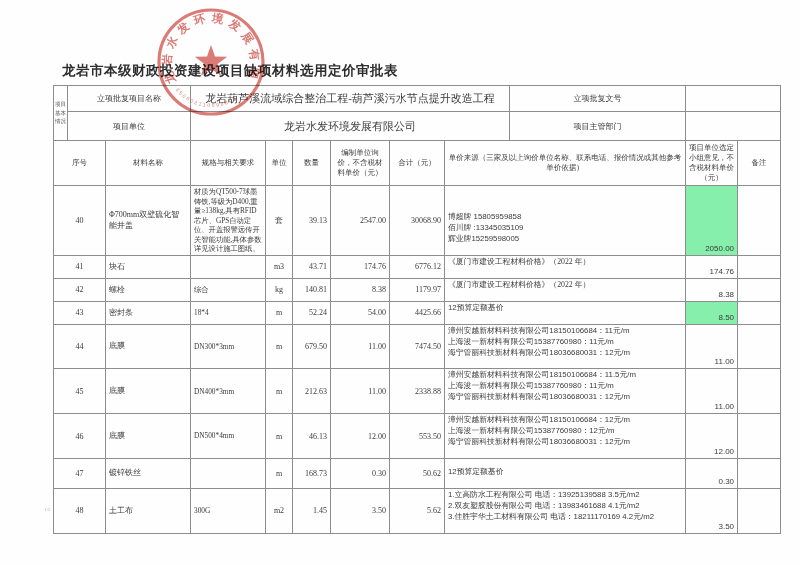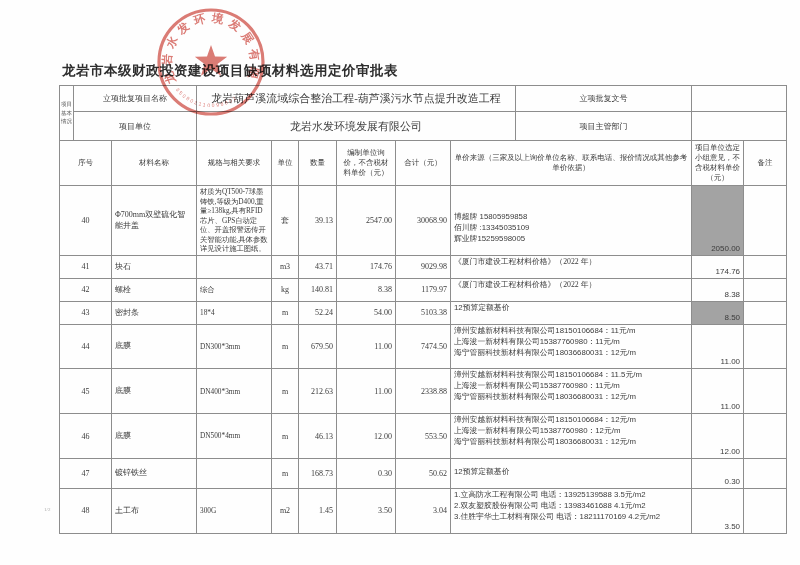--- a/index.html
+++ b/index.html
@@ -1,38 +1,38 @@
 <!DOCTYPE html>
 <html><head>
 <meta charset="utf-8">
 <style>
   html,body{margin:0;padding:0;background:#e8e8e8;}
   .page{position:relative;width:800px;height:565px;background:#fefefe;overflow:hidden;
         font-family:"Liberation Serif","DejaVu Serif",serif;color:#3b3b3b;}
   .doc-title{position:absolute;left:62px;top:62px;width:727px;
         font-size:13.5px;font-weight:bold;letter-spacing:0.5px;color:#2e2e2e;}
-  table.main{position:absolute;left:59px;top:85px;border-collapse:collapse;table-layout:fixed;
+  table.main{position:absolute;left:53px;top:85px;border-collapse:collapse;table-layout:fixed;
         width:727px;}
   td{border:1px solid #8d8d8d;padding:1px 3px;font-size:8px;vertical-align:middle;
      overflow:hidden;word-break:break-all;}
   .vlabel{font-size:5.5px;line-height:1.6;padding:0 1px;text-align:center;color:#555;}
   .hdr{text-align:center;font-size:7.5px;line-height:1.35;word-break:break-all;}
   .hlabel{text-align:center;font-size:8px;}
   .hvalue{text-align:center;font-size:11px;}
   .no{text-align:center;}
   .name{text-align:left;font-size:8px;line-height:1.3;}
   .spec{text-align:left;font-size:7.3px;line-height:1.3;}
   .ctr{text-align:center;}
   .num{text-align:right;}
   .src{text-align:left;white-space:pre-line;line-height:1.4;vertical-align:bottom;
        font-size:7.8px;padding-bottom:10px;}
   .sans{font-family:"Liberation Sans","DejaVu Sans",sans-serif;}
   .sel{text-align:right;vertical-align:bottom;padding-bottom:2px;
        font-family:"Liberation Sans","DejaVu Sans",sans-serif;}
-  .hl{background:#a3a3a3;}
+  .hl{background:#86efac;}
   .seal{position:absolute;left:146px;top:0px;mix-blend-mode:multiply;opacity:0.8;}
   .footnote{position:absolute;left:44px;top:507px;font-size:5px;color:#aaa;}
 </style>
 </head>
 <body>
 
 <div class="page">
 
   <div class="doc-title">龙岩市本级财政投资建设项目缺项材料选用定价审批表</div>
 
@@ -95,21 +95,21 @@
       <td></td>
     </tr>
 
     <tr style="height:18px">
       <td colspan="2" class="no">41</td>
       <td class="name">块石</td>
       <td class="spec"></td>
       <td class="ctr">m3</td>
       <td class="num">43.71</td>
       <td class="num">174.76</td>
-      <td class="num">9029.98</td>
+      <td class="num">6776.12</td>
       <td colspan="2" class="src">《厦门市建设工程材料价格》（2022 年）</td>
       <td class="sel">174.76</td>
       <td></td>
     </tr>
 
     <tr style="height:18px">
       <td colspan="2" class="no">42</td>
       <td class="name">螺栓</td>
       <td class="spec">综合</td>
       <td class="ctr">kg</td>
@@ -121,21 +121,21 @@
       <td></td>
     </tr>
 
     <tr style="height:18px">
       <td colspan="2" class="no">43</td>
       <td class="name">密封条</td>
       <td class="spec">18*4</td>
       <td class="ctr">m</td>
       <td class="num">52.24</td>
       <td class="num">54.00</td>
-      <td class="num">5103.38</td>
+      <td class="num">4425.66</td>
       <td colspan="2" class="src sans">12预算定额基价</td>
       <td class="sel hl">8.50</td>
       <td></td>
     </tr>
 
     <tr style="height:42px">
       <td colspan="2" class="no">44</td>
       <td class="name">底膜</td>
       <td class="spec">DN300*3mm</td>
       <td class="ctr">m</td>
@@ -192,21 +192,21 @@
       <td></td>
     </tr>
 
     <tr style="height:45px">
       <td colspan="2" class="no">48</td>
       <td class="name">土工布</td>
       <td class="spec">300G</td>
       <td class="ctr">m2</td>
       <td class="num">1.45</td>
       <td class="num">3.50</td>
-      <td class="num">3.04</td>
+      <td class="num">5.62</td>
       <td colspan="2" class="src sans">1.立高防水工程有限公司 电话：13925139588  3.5元/m2
 2.双友塑胶股份有限公司 电话：13983461688      4.1元/m2
 3.佳胜宇华土工材料有限公司 电话：18211170169  4.2元/m2</td>
       <td class="sel">3.50</td>
       <td></td>
     </tr>
   </tbody>
     </table>
 
   <svg class="seal" width="132" height="126" viewBox="0 0 132 126">

